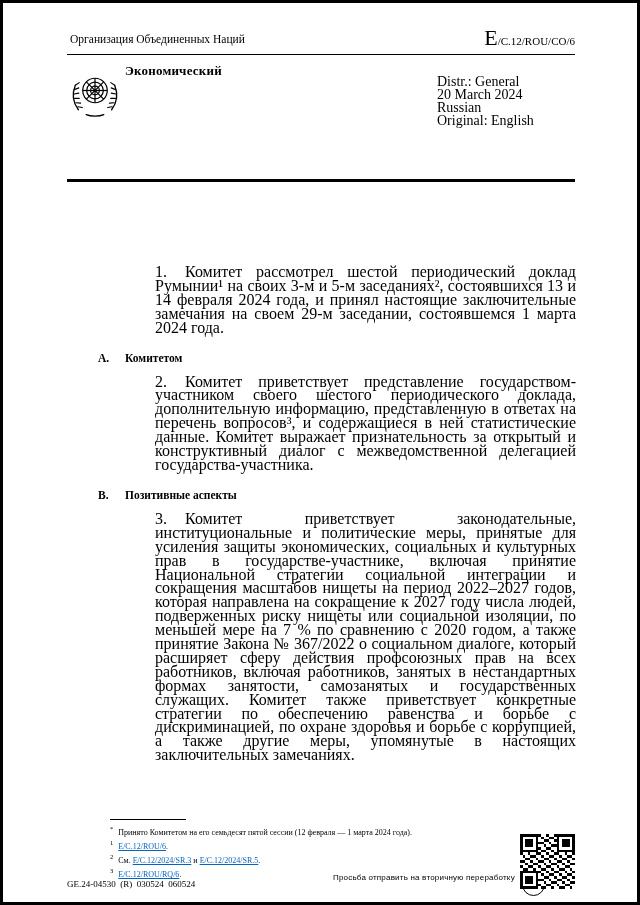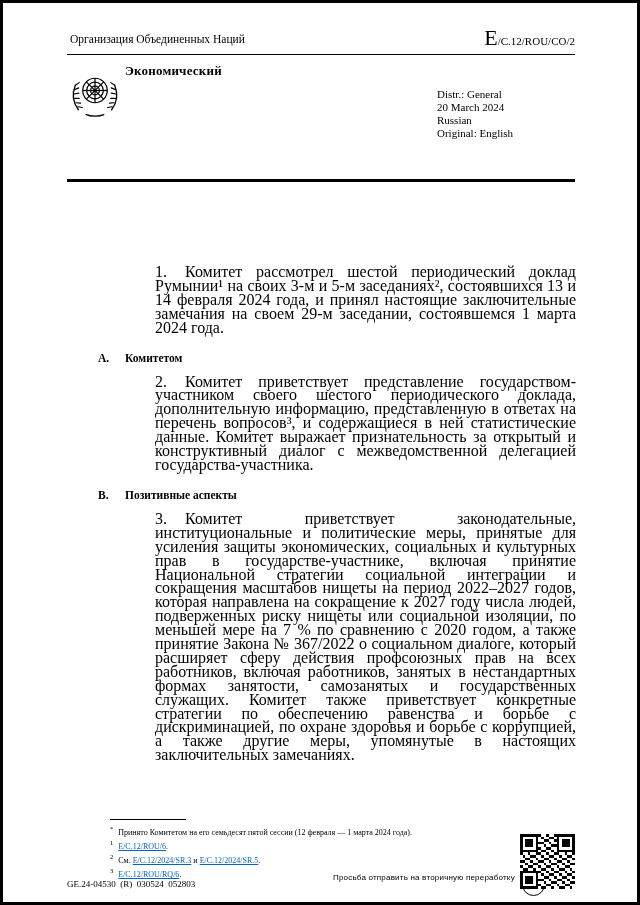--- a/index.html
+++ b/index.html
@@ -9,21 +9,21 @@
     position:relative; width:640px; height:905px; margin:0 auto;
     background:#fff; border:3px solid #000000; overflow:hidden;
   }
   .org-name { position:absolute; left:67px; top:30px; font-size:11.5px; }
   .doc-symbol { position:absolute; right:62px; top:24px; display:flex; align-items:baseline; }
   .sym-e { font-size:22px; line-height:1; }
   .sym-rest { font-size:11px; }
   .rule-thin { position:absolute; left:64px; right:62px; top:51px; height:1px; background:#000; }
   .emblem { position:absolute; left:64px; top:63px; width:56px; height:56px; }
   .council-title { position:absolute; left:122px; top:60px; font-size:13px; font-weight:bold; line-height:1.22; letter-spacing:0.2px; }
-  .distr { position:absolute; left:434px; top:85px; font-size:11px; line-height:13px; }
+  .distr { position:absolute; left:434px; top:72px; font-size:14px; line-height:13px; }
   .rule-thick { position:absolute; left:64px; right:62px; top:176px; height:2.5px; background:#000; }
   .committee { position:absolute; left:64px; top:224px; font-size:10.5px; font-weight:bold; line-height:1.35; }
   .content { position:absolute; left:122px; top:262px; width:451px; }
   .doc-title { font-size:13.5px; font-weight:bold; line-height:1.28; max-width:372px; margin-bottom:16px; }
   .title-marker { font-size:8px; vertical-align:super; font-weight:bold; }
   .para { font-size:16px; line-height:13.9px; text-align:justify; margin:0 0 14px 30px; }
   .pnum { display:inline-block; width:30px; }
   .sec-heading { position:relative; font-size:11.5px; font-weight:bold; margin:17px 0 11px 0; }
   .sec-letter { position:absolute; left:-27px; top:0; }
   .footnotes { position:absolute; left:107px; right:67px; top:816px; font-size:8px; line-height:10.5px; }
@@ -40,21 +40,21 @@
 </style>
 </head>
 <body>
 
 <div class="page">
 
   <div class="org-name">Организация Объединенных Наций</div>
 
   <div class="doc-symbol">
     <span class="sym-e">E</span>
-      <span class="sym-rest">/C.12/ROU/CO/2</span>
+      <span class="sym-rest">/C.12/ROU/CO/6</span>
   </div>
 
   <div class="rule-thin"></div>
 
   <div class="emblem">
     <svg width="56" height="56" viewBox="0 0 64 64" aria-hidden="true">
       <g fill="none" stroke="#000" stroke-width="1.4">
         <circle cx="32" cy="28" r="14"></circle>
         <circle cx="32" cy="28" r="9.5"></circle>
         <circle cx="32" cy="28" r="5"></circle>
@@ -114,21 +114,21 @@
   </div>
 
   <div class="footnotes">
     <div class="fn-rule"></div>
     <div class="fn"><sup>*</sup><span>Принято Комитетом на его семьдесят пятой сессии (12 февраля — 1 марта 2024 года).</span></div>
     <div class="fn"><sup>1</sup><a class="doc-link">E/C.12/ROU/6</a><span>.</span></div>
     <div class="fn"><sup>2</sup><span>См. </span><a class="doc-link">E/C.12/2024/SR.3</a><span> и </span><a class="doc-link">E/C.12/2024/SR.5</a><span>.</span></div>
     <div class="fn"><sup>3</sup><a class="doc-link">E/C.12/ROU/RQ/6</a><span>.</span></div>
   </div>
 
-  <div class="ge-number">GE.24-04530  (R)  030524  052803</div>
+  <div class="ge-number">GE.24-04530  (R)  030524  060524</div>
 
   <div class="recycle">
     <span class="recycle-text">Просьба отправить на вторичную переработку</span>
     <span class="recycle-logo">♻</span>
   </div>
 
   <div class="qr"><svg width="55" height="55" viewBox="0 0 54.6 54.6" fill="#000" shape-rendering="crispEdges">
         <rect x="0.0" y="0.0" width="2.6" height="2.6"></rect>
         <rect x="2.6" y="0.0" width="2.6" height="2.6"></rect>
         <rect x="5.2" y="0.0" width="2.6" height="2.6"></rect>

